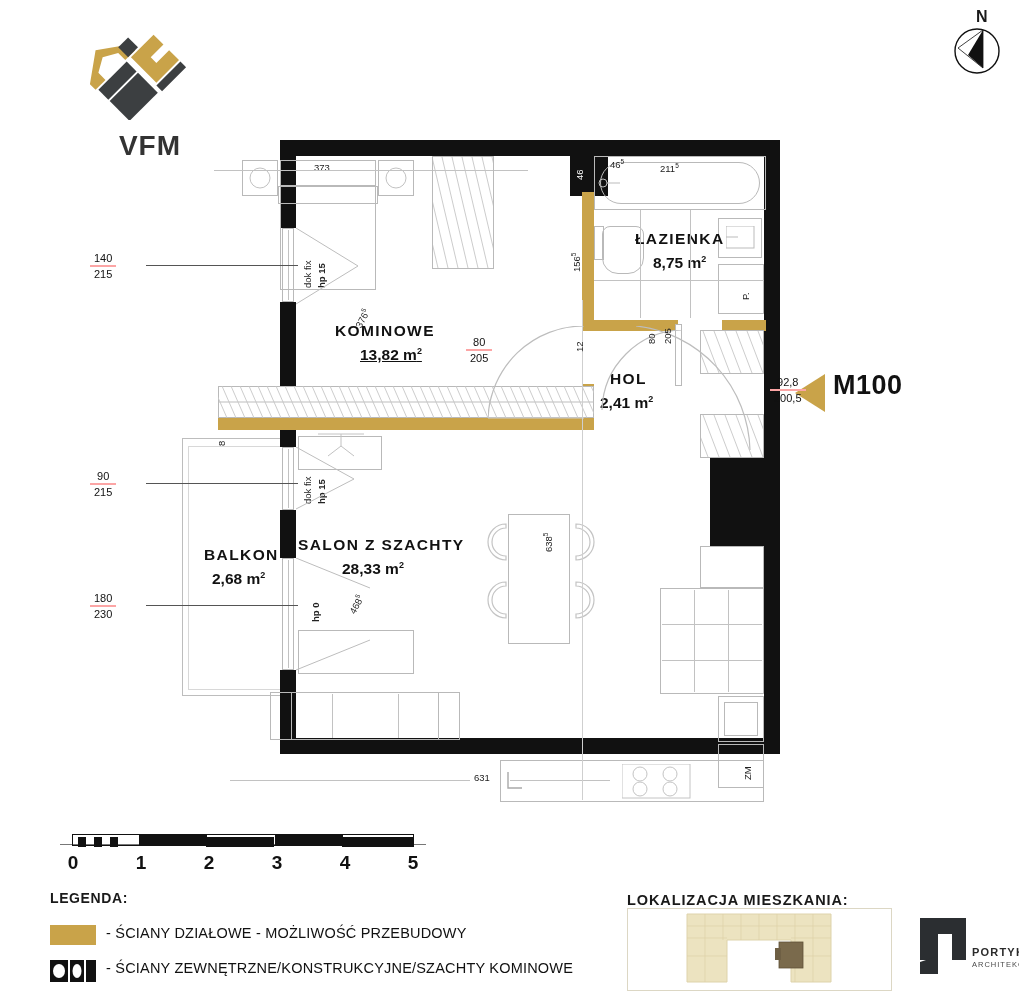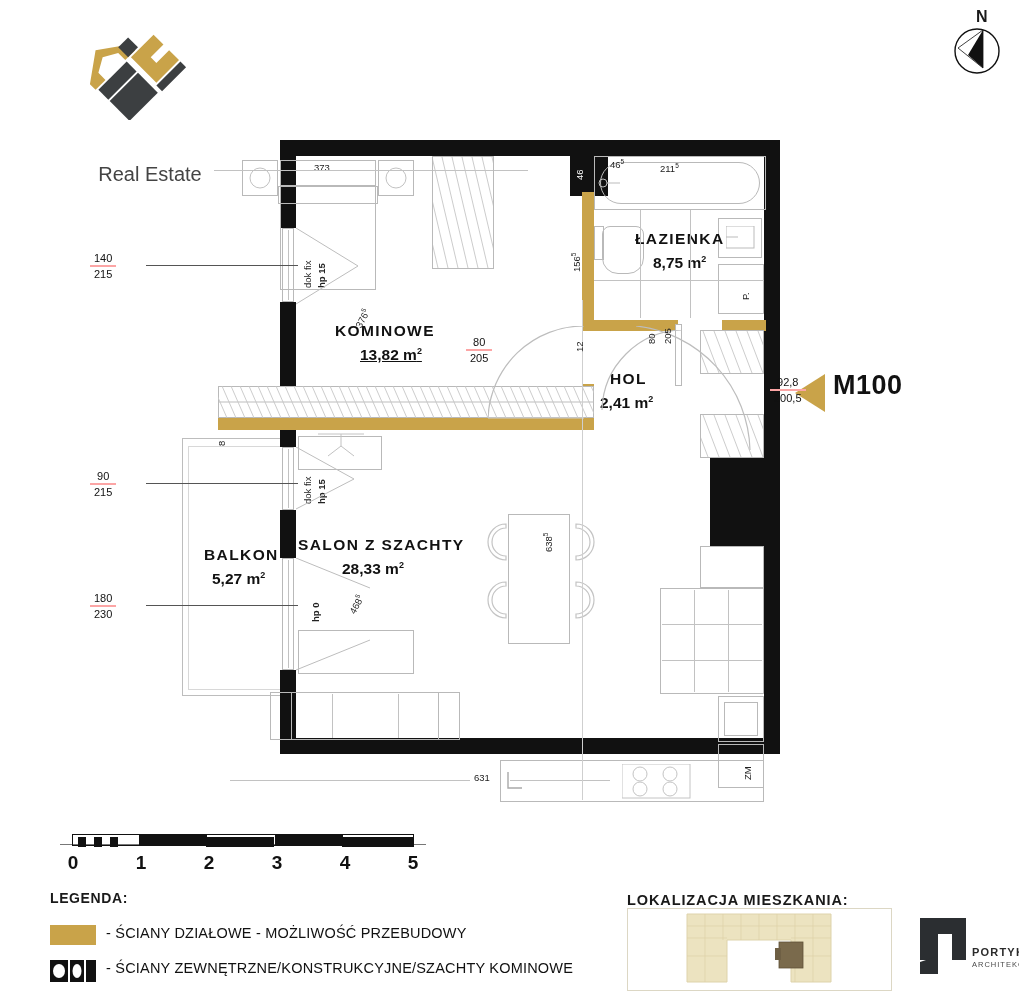--- a/index.html
+++ b/index.html
@@ -104,21 +104,21 @@
   <svg id="vfm-mark" viewBox="0 0 112 100">
     <g transform="rotate(-45 56 50)">
       <path d="M12 26 L40 6 L68 26 L68 34 L54 34 L54 24 L40 16 L26 24 L26 34 L12 34 Z" fill="#c9a349"></path>
       <rect x="14" y="36" width="40" height="14" fill="#3c3f41"></rect>
       <rect x="14" y="52" width="40" height="28" fill="#3c3f41"></rect>
       <rect x="58" y="20" width="14" height="14" fill="#3c3f41"></rect>
       <path d="M60 36 L92 36 L92 50 L74 50 L74 58 L92 58 L92 72 L60 72 Z" fill="#c9a349"></path>
       <rect x="58" y="74" width="34" height="8" fill="#3c3f41"></rect>
     </g>
   </svg>
-  <div id="vfm-sub">Real Estate</div>
+  <div id="vfm-name">VFM</div>
 </div>
 
 <div class="abs" id="compass">
   <div id="compass-n">N</div>
   <svg id="compass-circle" viewBox="0 0 46 46">
     <circle cx="23" cy="23" r="22" fill="#fff" stroke="#111" stroke-width="1.4"></circle>
     <polygon points="29,2 29,40 14,27" fill="#111"></polygon>
     <polygon points="29,2 29,40 4,20" fill="#ffffff" stroke="#111" stroke-width="0.8"></polygon>
     <polygon points="29,2 29,40 14,27" fill="#111"></polygon>
   </svg>
@@ -127,21 +127,21 @@
 <div class="abs" id="m100">
   <div id="m100-tri"></div>
   <div id="m100-label">M100</div>
 </div>
 
 <div class="abs" id="plan">
 
   <div id="balcony"></div>
   <div id="balcony-inner"></div>
   <div class="room-name" style="left:34px;top:406px;">BALKON</div>
-  <div class="room-area" style="left:42px;top:430px;"><span>5,27 m</span><sup>2</sup></div>
+  <div class="room-area" style="left:42px;top:430px;"><span>2,68 m</span><sup>2</sup></div>
 
   <div class="room-fill" style="left:123px;top:14px;width:475px;height:585px;"></div>
 
   <div class="wall-ext" style="left:110px;top:0px;width:500px;height:16px;"></div>
   <div class="wall-ext" style="left:110px;top:598px;width:500px;height:16px;"></div>
   <div class="wall-ext" style="left:594px;top:0px;width:16px;height:614px;"></div>
 
   <div class="wall-ext" style="left:110px;top:0px;width:16px;height:88px;"></div>
   <div class="wall-ext" style="left:110px;top:162px;width:16px;height:145px;"></div>
   <div class="wall-ext" style="left:110px;top:370px;width:16px;height:48px;"></div>

